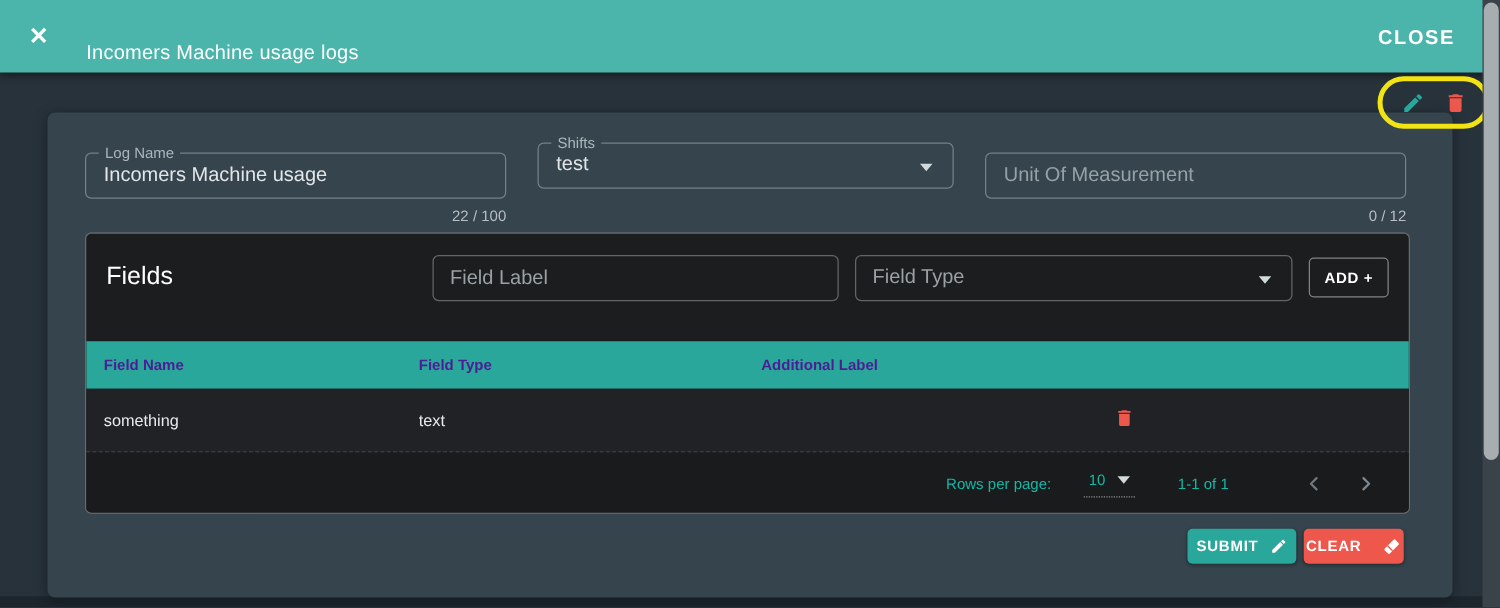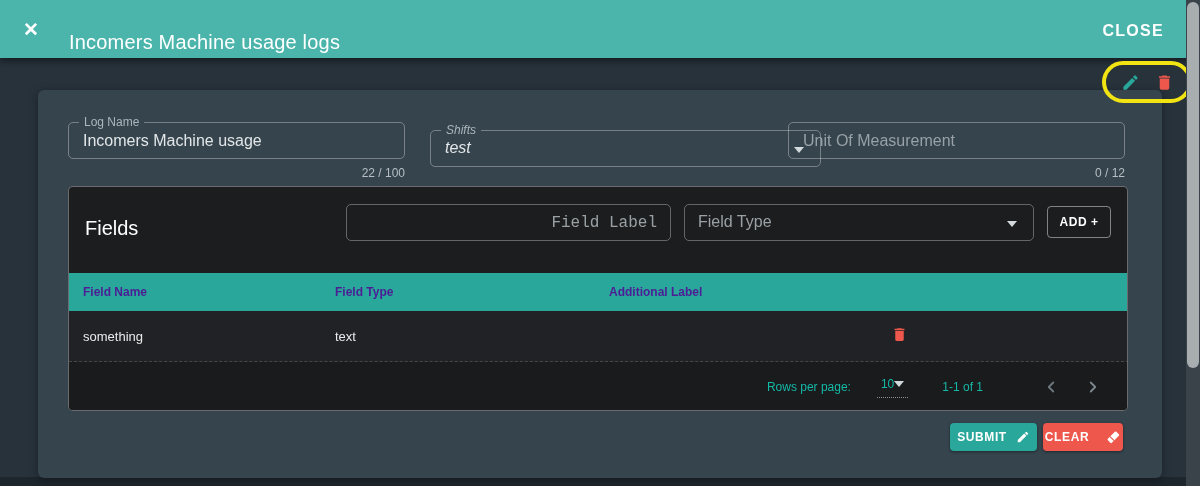--- a/index.html
+++ b/index.html
@@ -13,21 +13,21 @@
   
   .appbar {
     position:absolute; top:0; left:0; width:1200px; height:58px;
     background:#4bb5ab; display:flex; align-items:center;
     box-shadow:0 3px 7px rgba(0,0,0,.45); z-index:5;
   }
   .appbar .xicon {
     margin-left:19px; color:#fff; font-size:19px; font-weight:bold;
     width:24px; text-align:center; cursor:default;
   }
-  .appbar .title { margin-left:26px; color:#fff; font-size:20px; letter-spacing:.2px;margin-top:27px; }
+  .appbar .title { margin-left:26px; color:#fff; font-size:16px; letter-spacing:.2px;margin-top:27px; }
   .appbar .close-btn {
     position:absolute; right:36px; top:22px; color:#fff; font-size:16px;
     font-weight:bold; letter-spacing:1.3px;
   }
   
   .bottom-strip { position:absolute; left:0; bottom:0; width:1200px; height:9px; background:#1d262d; }
   
   .scroll-track { position:absolute; right:0; top:0; width:14px; height:486px; background:#3a434a; z-index:9; }
   .scroll-thumb { position:absolute; right:1px; top:2px; width:12px; height:366px; background:#a8adb0; border-radius:6px; }
   
@@ -67,30 +67,29 @@
     border-left:5px solid transparent; border-right:5px solid transparent;
     border-top:6px solid #d3dadd;
   }
   .counter { position:absolute; font-size:12px; color:#b7bfc4; text-align:right; }
   
   .fields-card {
     position:absolute; left:30px; top:96px; width:1060px; height:225px;
     background:#1c1d1f; border:1px solid rgba(255,255,255,.35); border-radius:5px;
     overflow:hidden;
   }
-  .fields-title { position:absolute; left:16px; top:30px; font-size:20px; color:#fff; }
+  .fields-title { position:absolute; left:16px; top:23px; font-size:20px; color:#fff; }
   .dk-input {
     position:absolute; height:37px; border:1px solid rgba(255,255,255,.32);
     border-radius:5px; background:transparent;
   }
   .dk-input input {
     width:100%; height:100%; background:transparent; border:none; outline:none;
     color:#737373; font-size:16px; padding:0 13px;
-    font-family:Liberation Mono, monospace;
-    text-align:right;
+    font-family:Liberation Sans, sans-serif;
   }
   .dk-input input::placeholder { color:#9aa1a5; opacity:1; }
   .dk-input .fvalue { position:absolute; left:13px; top:8px; font-size:16px; color:#9aa1a5; }
   .add-btn {
     position:absolute; left:978px; top:19px; width:64px; height:32px;
     border:1px solid rgba(255,255,255,.45); border-radius:4px;
     color:#fff; font-size:12px; font-weight:bold; letter-spacing:.5px;
     display:flex; align-items:center; justify-content:center; background:transparent;
   }
   .tgrid { display:grid; grid-template-columns:252px 274px 282px 252px; align-items:center; }
@@ -105,21 +104,21 @@
   }
   .trow .tcell { color:#e8eaeb; font-size:13px; padding-left:14px; }
   .trow .action-cell { padding-left:14px; }
   .pager {
     position:absolute; left:0; top:175px; width:1060px; height:50px;
     background:#1a1b1d; display:flex; align-items:center; justify-content:flex-end;
     color:#14b8a6; font-size:12px; padding-right:22px;
   }
   .pager .rpp-label { margin-right:26px; }
   .rpp-select {
-    display:flex; align-items:center; border-bottom:1px dotted #8a9094;
+    display:flex; align-items:center; gap:10px; border-bottom:1px dotted #8a9094;
     padding:0 4px 6px 4px; margin-right:34px;
   }
   .rpp-select .caret2 {
     width:0; height:0; border-left:5px solid transparent;
     border-right:5px solid transparent; border-top:6px solid #d3dadd;
   }
   .pager .range { margin-right:40px; }
   .pager .chev { margin-left:14px; width:28px; display:flex; justify-content:center; }
   
   .action-btn {
@@ -151,21 +150,21 @@
 </div>
 
 <div class="panel">
 
   <div class="ofield" style="left:30px; top:32px; width:337px;">
     <span class="flabel">Log Name</span>
     <input type="text" value="Incomers Machine usage" style="">
   </div>
   <div class="counter" style="left:30px; top:76px; width:337px;">22 / 100</div>
 
-  <div class="ofield" style="left:392px; top:40px; width:391px;font-style:italic;">
+  <div class="ofield" style="left:392px; top:24px; width:333px;">
     <span class="flabel">Shifts</span>
     <span class="fvalue">test</span>
     <span class="caret" style="right:16px; top:16px;"></span>
   </div>
 
   <div class="ofield" style="left:750px; top:32px; width:337px;">
     <input type="text" placeholder="Unit Of Measurement" style="">
   </div>
   <div class="counter" style="left:750px; top:76px; width:337px;">0 / 12</div>
 

